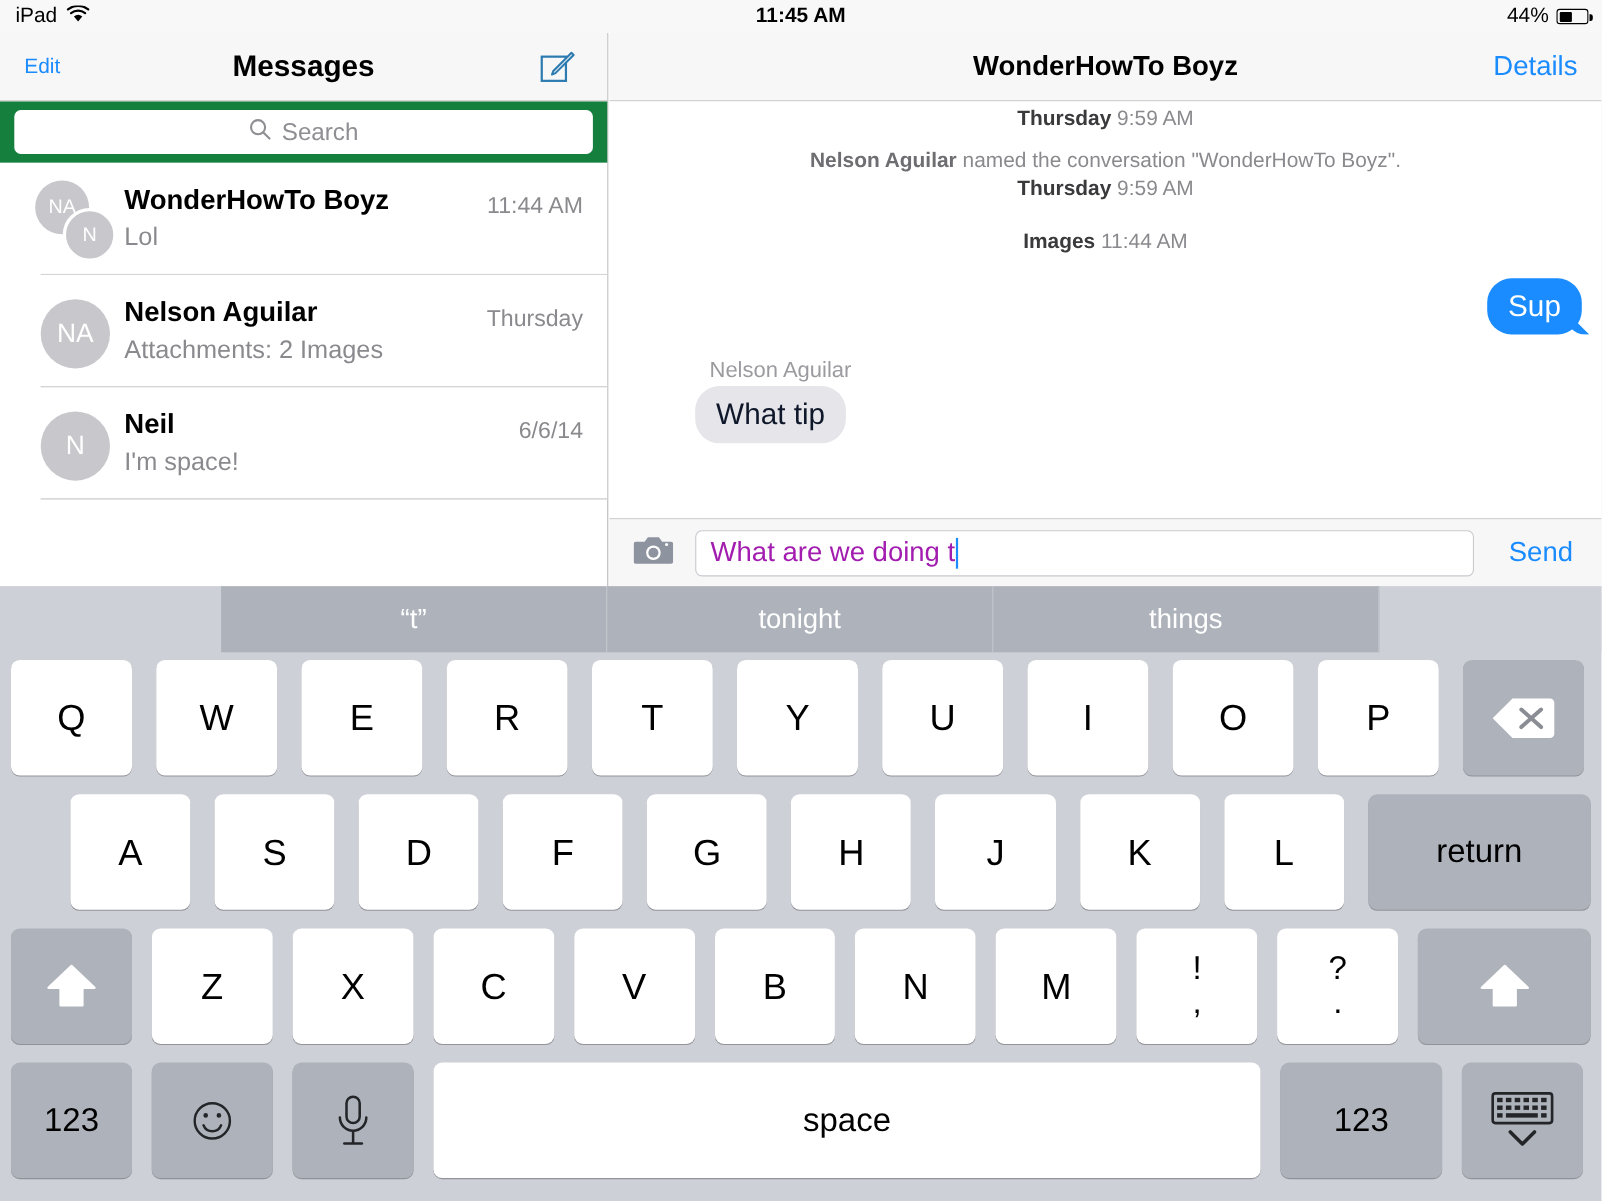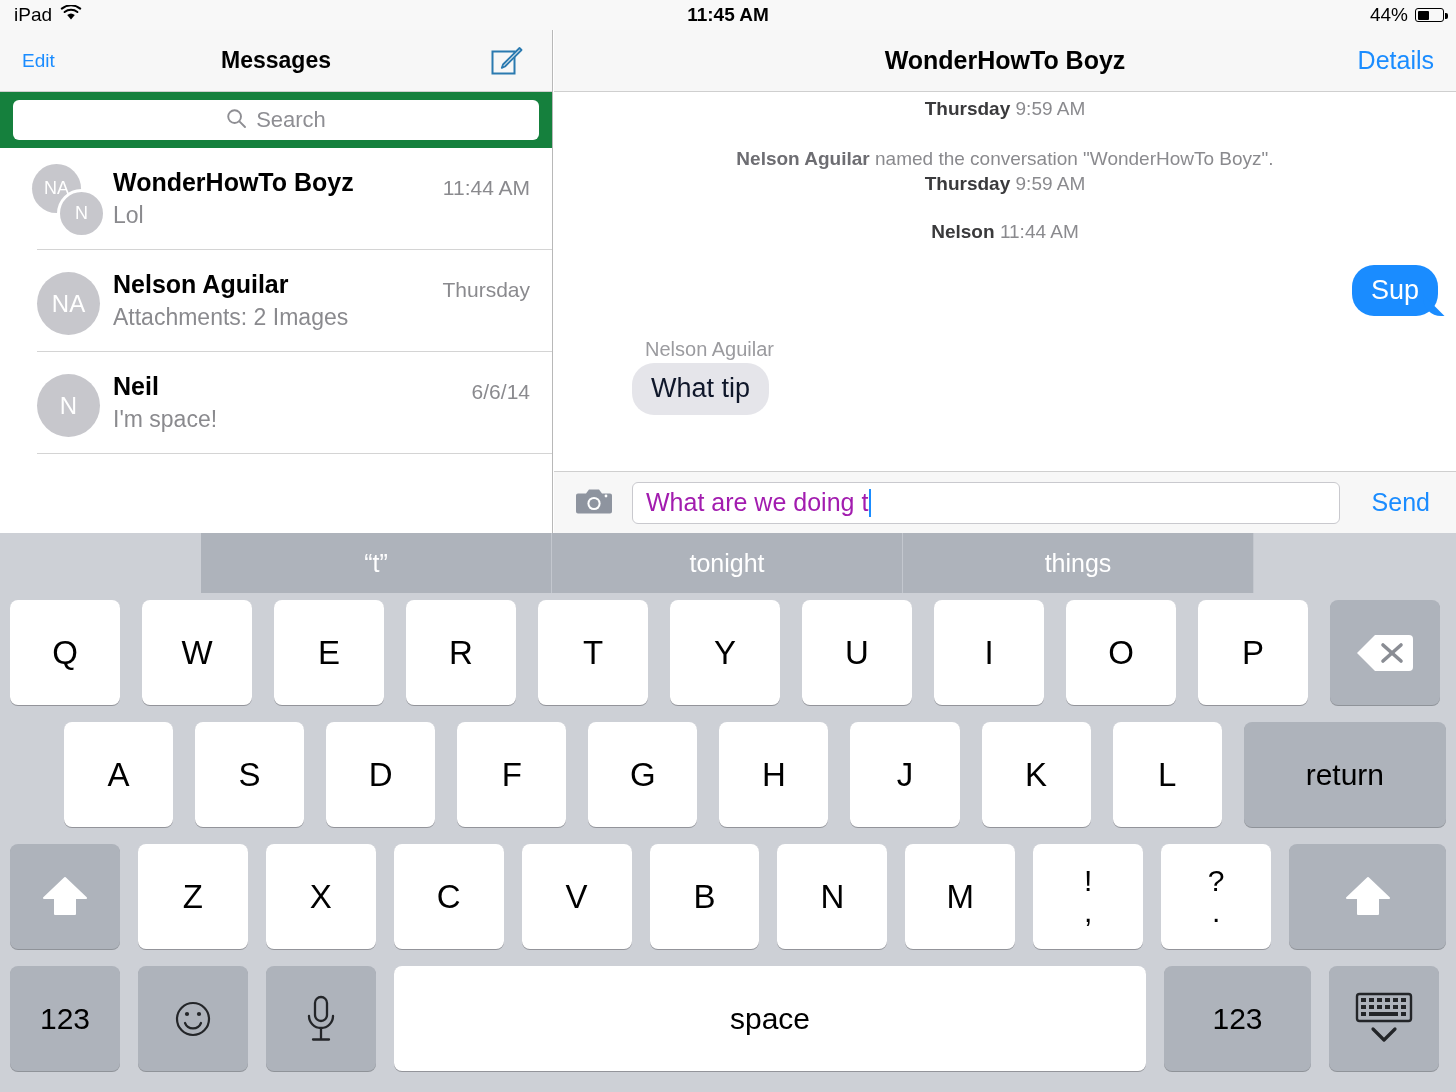--- a/index.html
+++ b/index.html
@@ -34,21 +34,21 @@
   .sidebar {
     position: absolute; left: 0; top: 30px; width: 553px; height: 503px;
     background: #ffffff; border-right: 1px solid #b8b8b8;
   }
   .sb-navbar {
     position: relative; height: 62px; background: #f7f7f7;
     border-bottom: 1px solid #cfcfcf;
     display: flex; align-items: center;
   }
   .edit-btn { position: absolute; left: 22px; font-size: 19px; color: #1a8cff; }
-  .sb-title { width: 100%; text-align: center; font-size: 23px; font-weight: bold; color: #000; }
+  .sb-title { width: 100%; text-align: center; font-size: 27px; font-weight: bold; color: #000; }
   .compose-btn { position: absolute; right: 28px; width: 34px; height: 34px; }
 
   .search-wrap {
     height: 56px; background: #15803d; padding: 7px 13px;
     display: flex; align-items: center;
   }
   .search-field {
     width: 100%; height: 40px; background: #fff; border-radius: 6px;
     display: flex; align-items: center; justify-content: center; gap: 9px;
   }
@@ -258,31 +258,31 @@
       <span class="details-btn">Details</span>
     </div>
 
     <div class="th-body">
 
       <div class="sys-stamp" style="margin-top:4px;">
         <b>Thursday</b>
         <span>9:59 AM</span>
       </div>
 
-      <div class="sys-line" style="margin-top:25px;">
+      <div class="sys-line" style="margin-top:13px;">
         <b>Nelson Aguilar</b><span> named the conversation "WonderHowTo Boyz".</span>
       </div>
 
       <div class="sys-stamp">
         <b>Thursday</b>
         <span>9:59 AM</span>
       </div>
 
       <div class="sys-stamp" style="margin-top:26px;">
-        <b>Nelson</b>
+        <b>Images</b>
         <span>11:44 AM</span>
       </div>
 
       <div class="bubble-row out" style="margin-top:22px;">
         <div class="bubble out tail">Sup</div>
       </div>
 
       <div class="in-group" style="margin-top:22px;">
         <div class="in-sender">Nelson Aguilar</div>
         <div class="in-row" style="margin-bottom:6px;">

